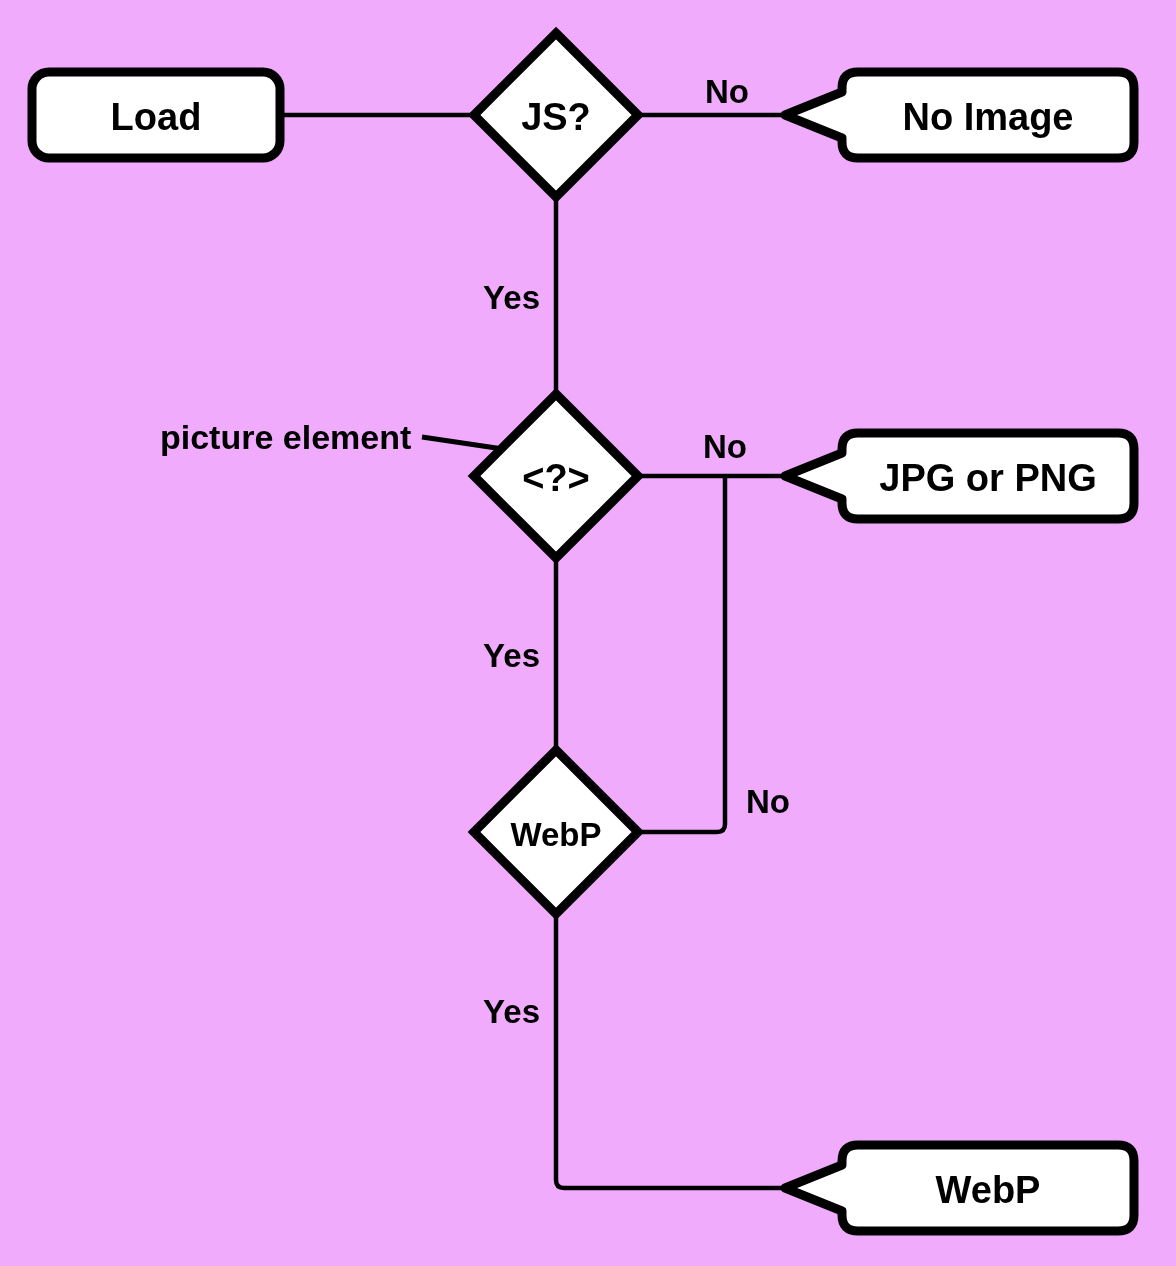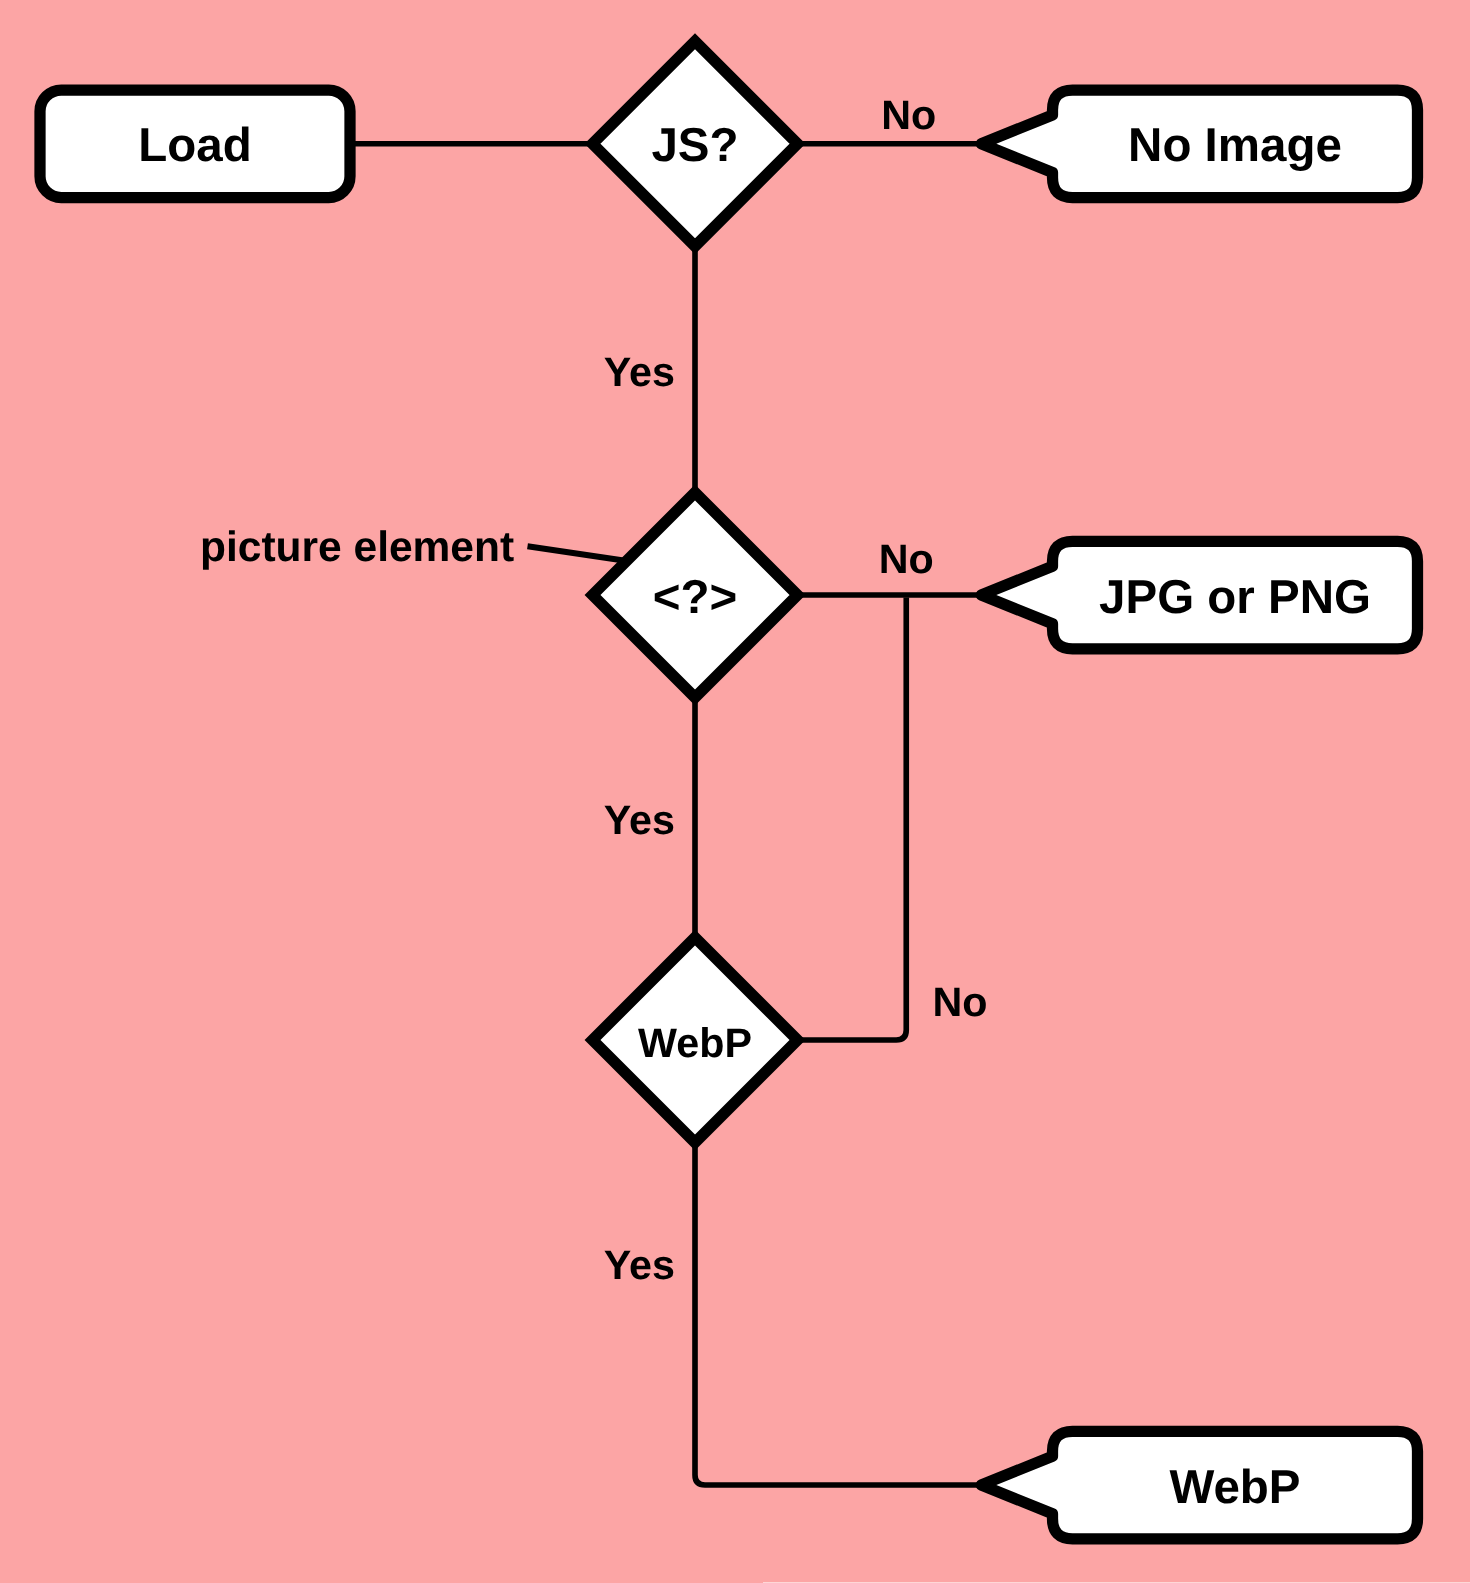--- a/index.html
+++ b/index.html
@@ -3,21 +3,21 @@
 <meta charset="utf-8">
 <style>
   html, body {
     margin: 0;
     padding: 0;
     background: #ffffff;
   }
   .stage {
     width: 1176px;
     height: 1266px;
-    background: #fca5a5;
+    background: #f0abfc;
     position: relative;
     font-family: "Liberation Sans", "DejaVu Sans", sans-serif;
   }
   svg { display: block; }
 
   .node {
     fill: #ffffff;
     stroke: #000000;
     stroke-width: 9;
   }

